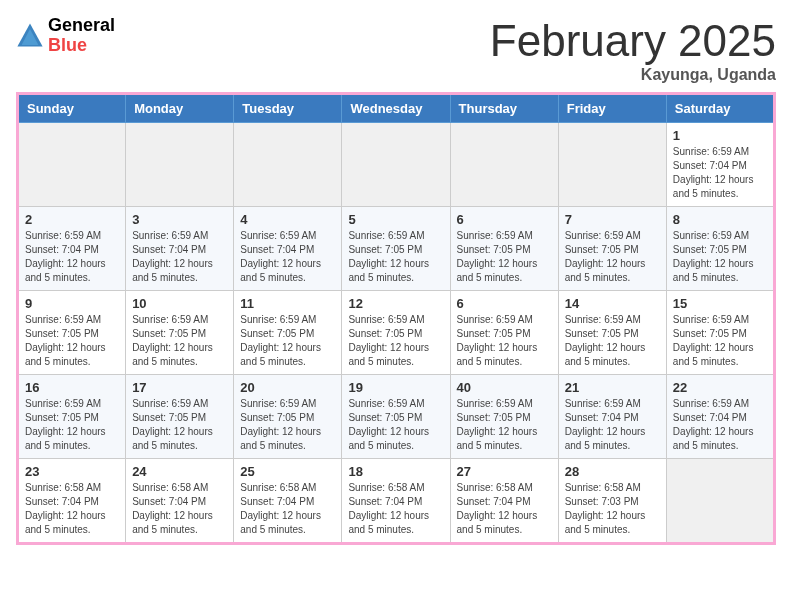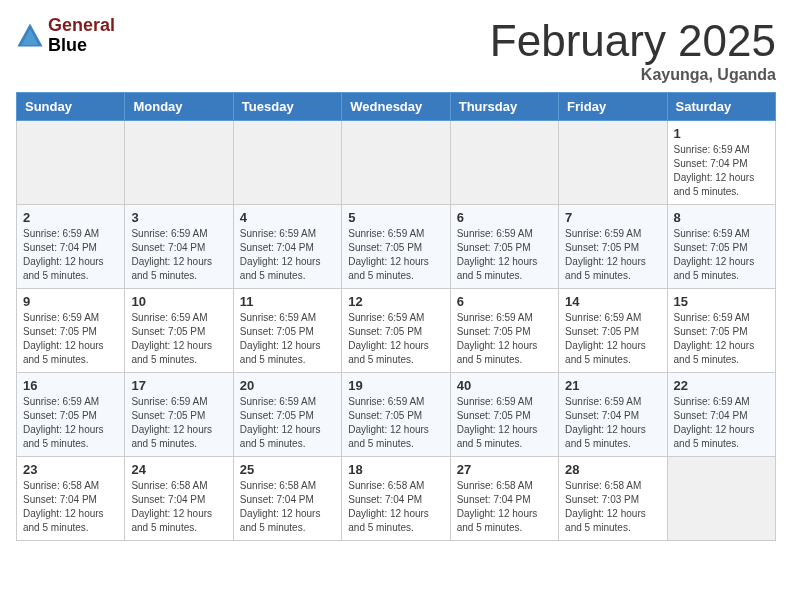--- a/index.html
+++ b/index.html
@@ -20,22 +20,22 @@
       display: flex;
       align-items: center;
     }
     .logo-text {
       display: flex;
       flex-direction: column;
       font-size: 18px;
       font-weight: bold;
       line-height: 1.1;
     }
-    .logo-general { color: #7f1d1d; }
-    .logo-blue { color: #000000; }
+    .logo-general { color: #000000; }
+    .logo-blue { color: #ef4444; }
     .logo-icon {
       width: 28px;
       height: 28px;
       margin-right: 4px;
     }
     .title-block {
       text-align: right;
     }
     .title-block h1 {
       font-size: 44px;
@@ -43,21 +43,21 @@
       color: #333;
     }
     .title-block h2 {
       font-size: 16px;
       font-weight: bold;
       color: #555;
     }
     .calendar {
       width: 100%;
       border-collapse: collapse;
-      border: 1px solid #f9a8d4;
+      border: 3px solid #f9a8d4;
     }
     .calendar th {
       background: #3a7abf;
       color: #fff;
       text-align: left;
       padding: 6px 8px;
       font-size: 13px;
       font-weight: bold;
       border: 1px solid #5a9ad4;
     }

